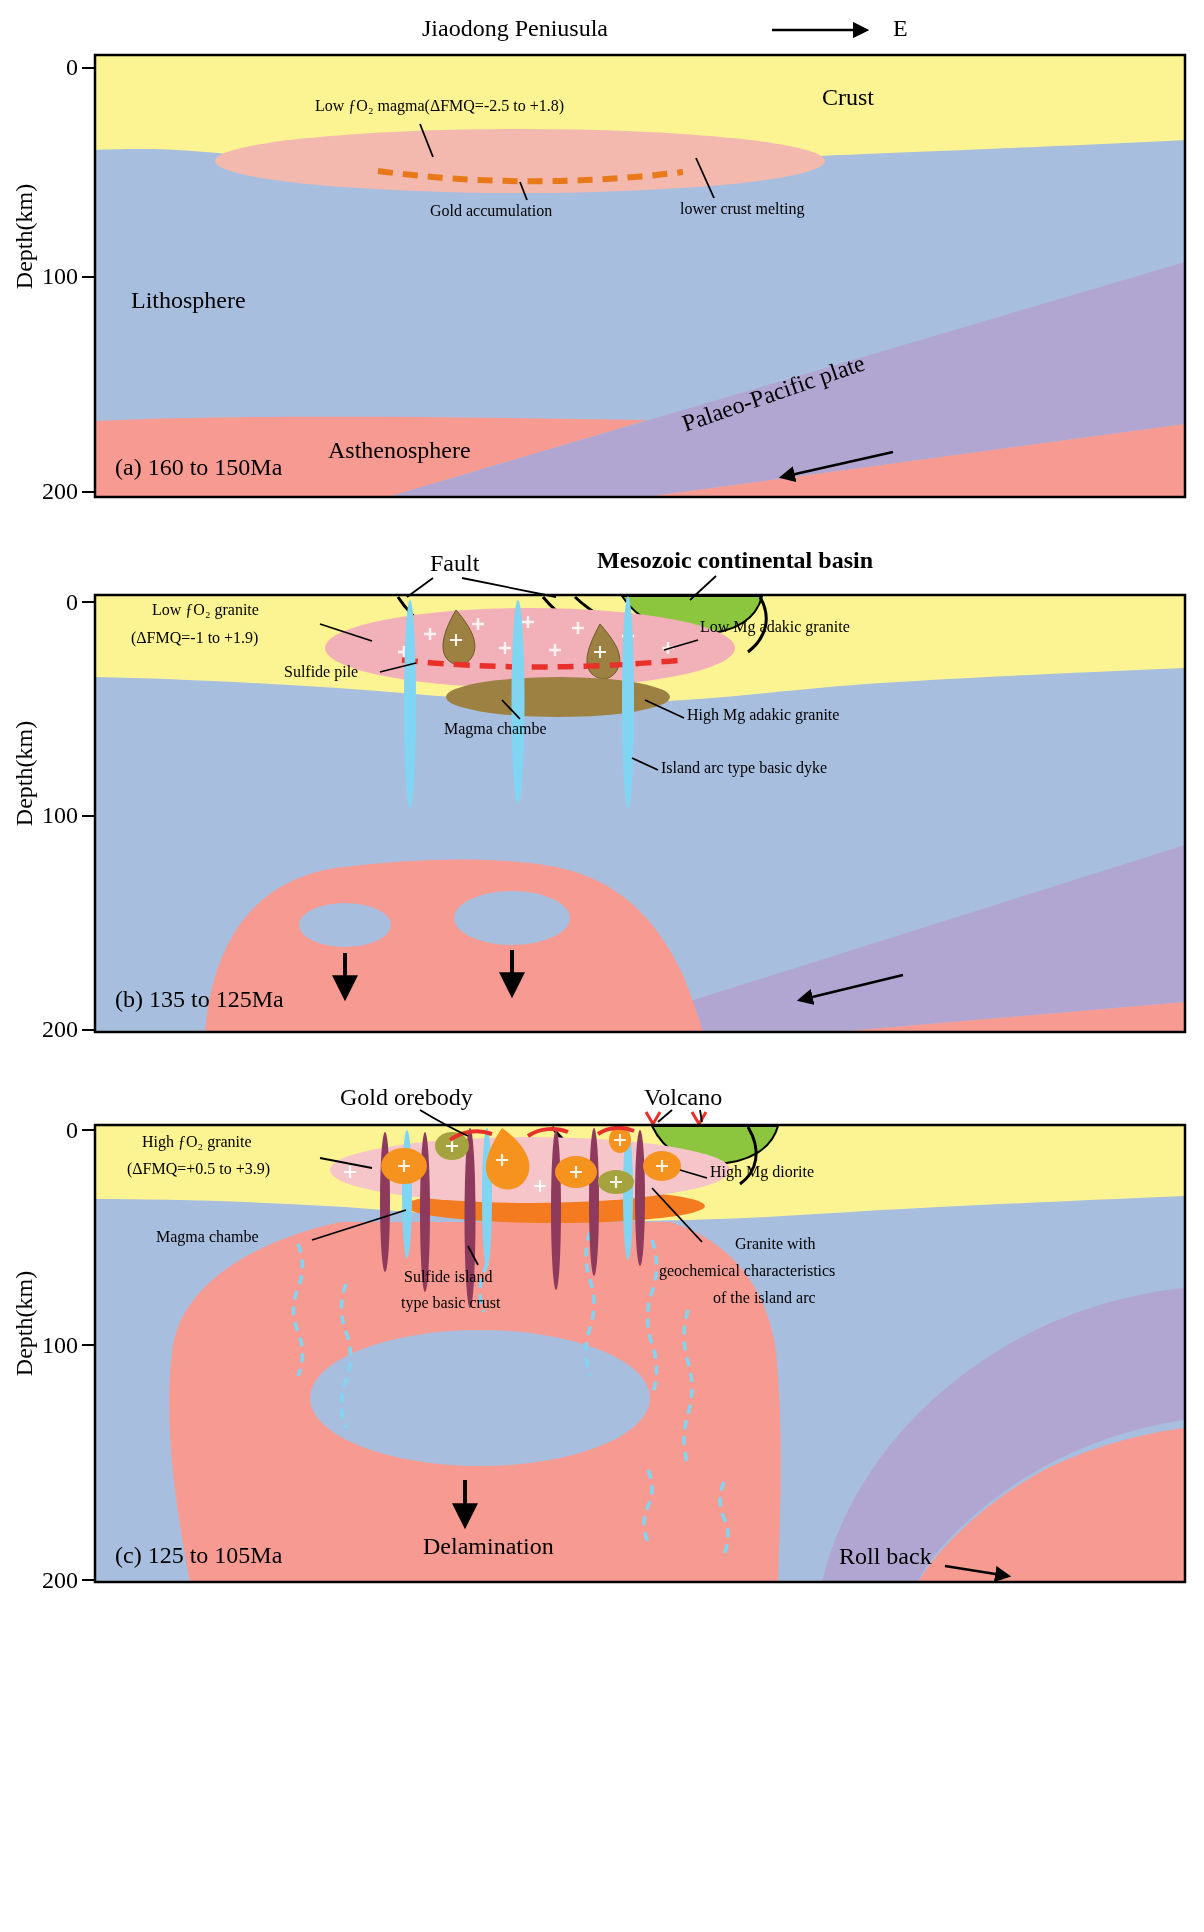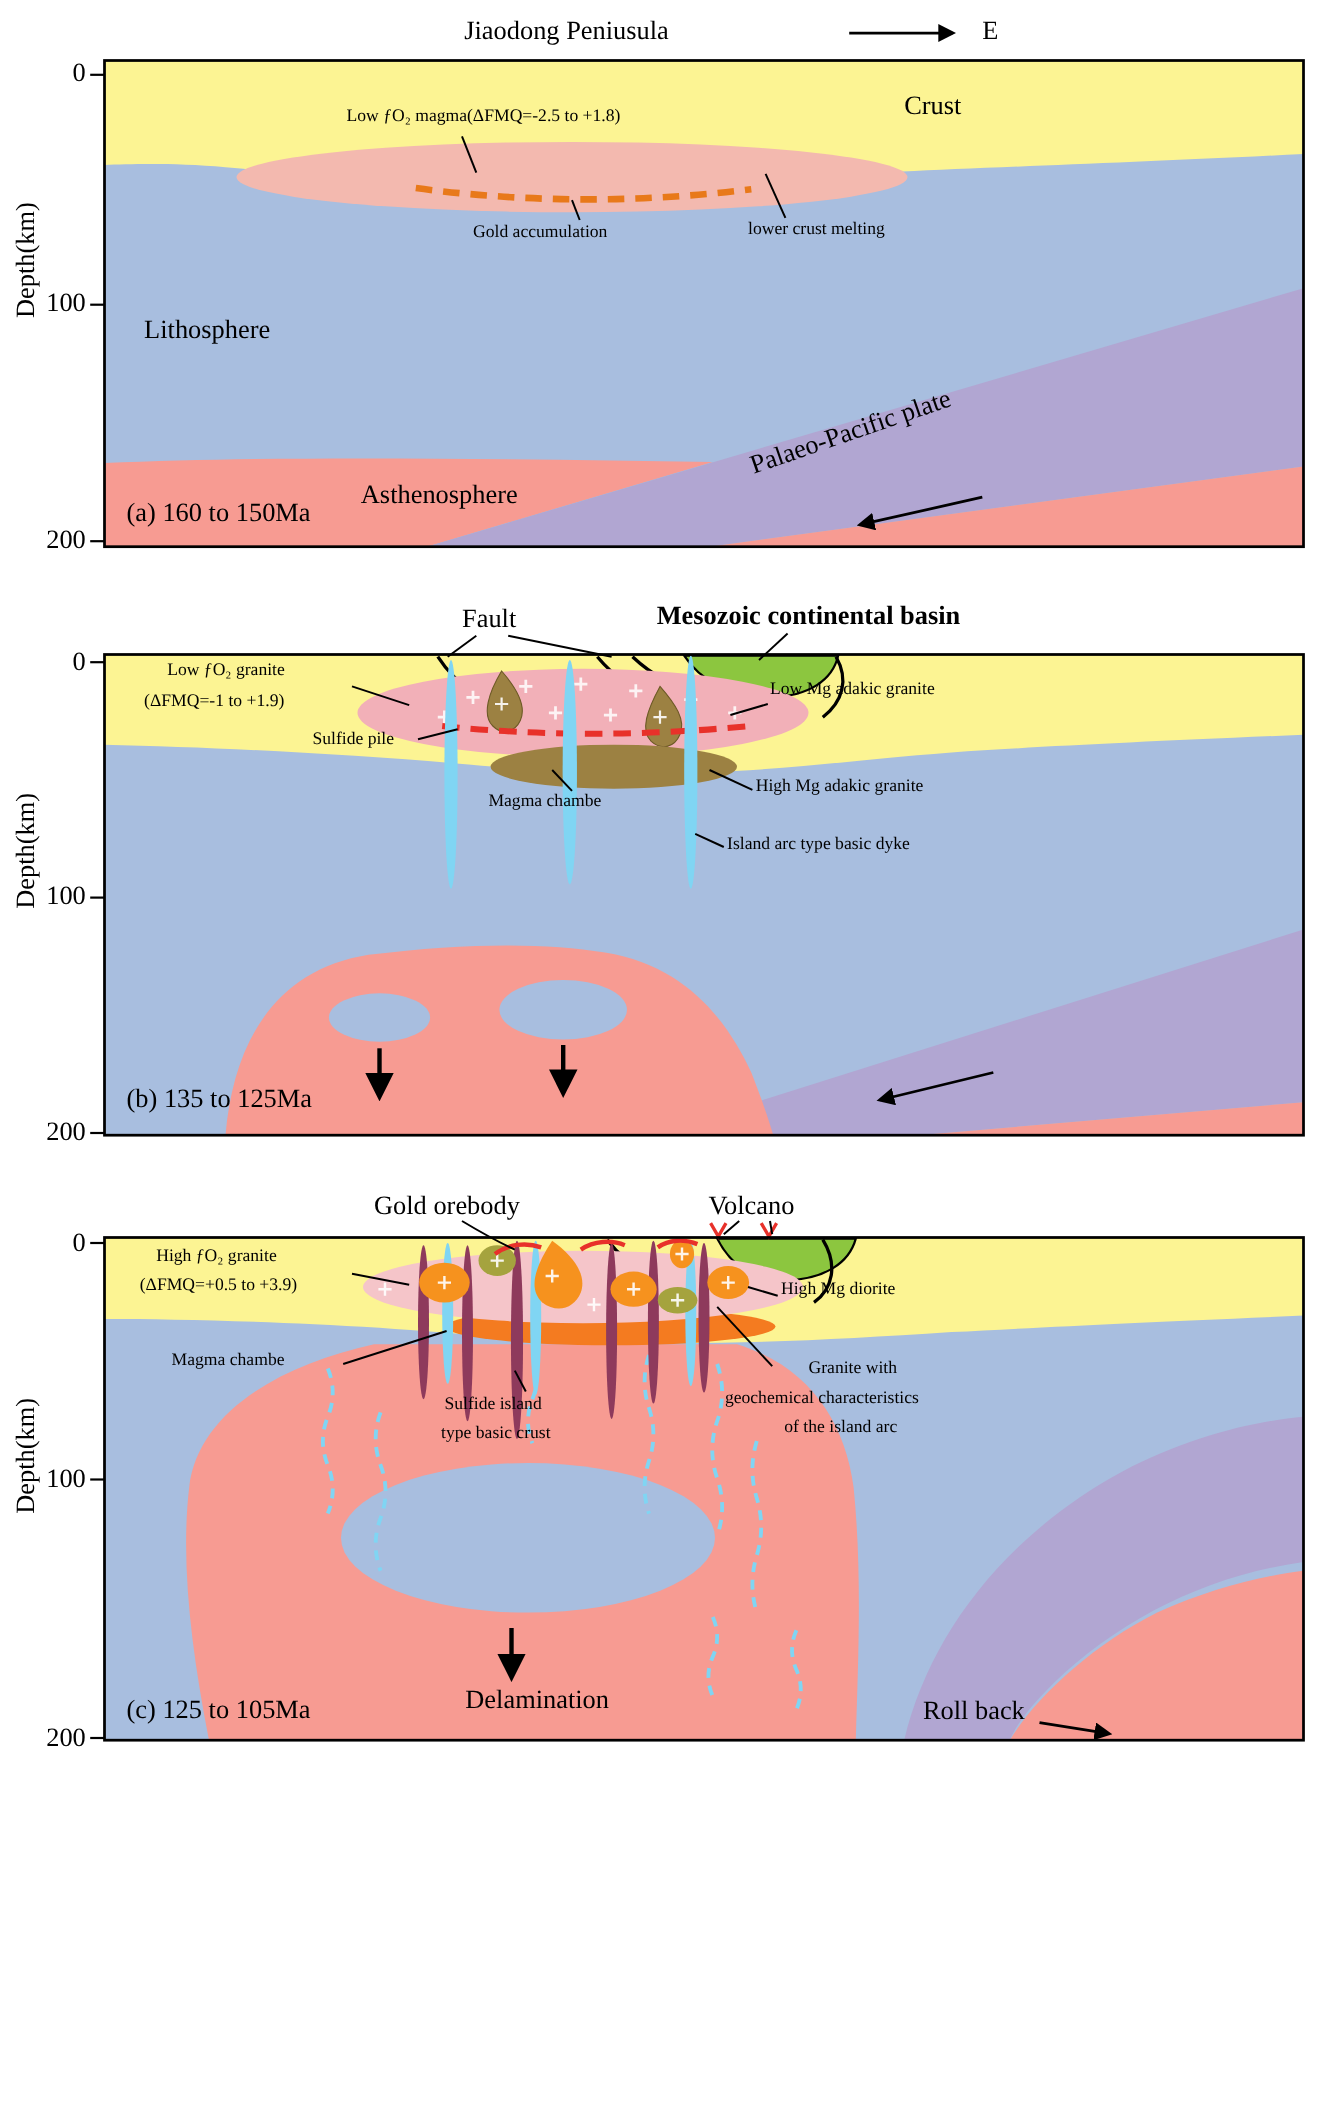--- a/index.html
+++ b/index.html
@@ -216,21 +216,21 @@
 <div class="lbl" style="left:680px; top:200px;">lower crust melting</div>
 <div class="lbl big" style="left:131px; top:272px;margin-top:15px;">Lithosphere</div>
 <div class="lbl big" style="left:328px; top:437px;">Asthenosphere</div>
 <div class="lbl big plate-rot" style="left:678px; top:380px;">Palaeo-Pacific plate</div>
 <div class="lbl big" style="left:115px; top:454px;">(a) 160 to 150Ma</div>
 
 <div class="tick" style="top:589px;">0</div>
 <div class="tick" style="top:802px;">100</div>
 <div class="tick" style="top:1016px;">200</div>
 <div class="depth" style="top:760px;">Depth(km)</div>
-<div class="lbl big" style="left:420px; top:550px;">Fault</div>
+<div class="lbl big" style="left:430px; top:550px;">Fault</div>
 <div class="lbl big" style="left:597px; top:547px;font-weight:bold;">Mesozoic continental basin</div>
 <div class="lbl" style="left:152px; top:601px;">Low ƒO₂ granite</div>
 <div class="lbl" style="left:131px; top:629px;">(ΔFMQ=-1 to +1.9)</div>
 <div class="lbl" style="left:700px; top:618px;">Low Mg adakic granite</div>
 <div class="lbl" style="left:284px; top:663px;">Sulfide pile</div>
 <div class="lbl" style="left:444px; top:720px;">Magma chambe</div>
 <div class="lbl" style="left:687px; top:706px;">High Mg adakic granite</div>
 <div class="lbl" style="left:661px; top:759px;">Island arc type basic dyke</div>
 <div class="lbl big" style="left:115px; top:986px;">(b) 135 to 125Ma</div>
 

